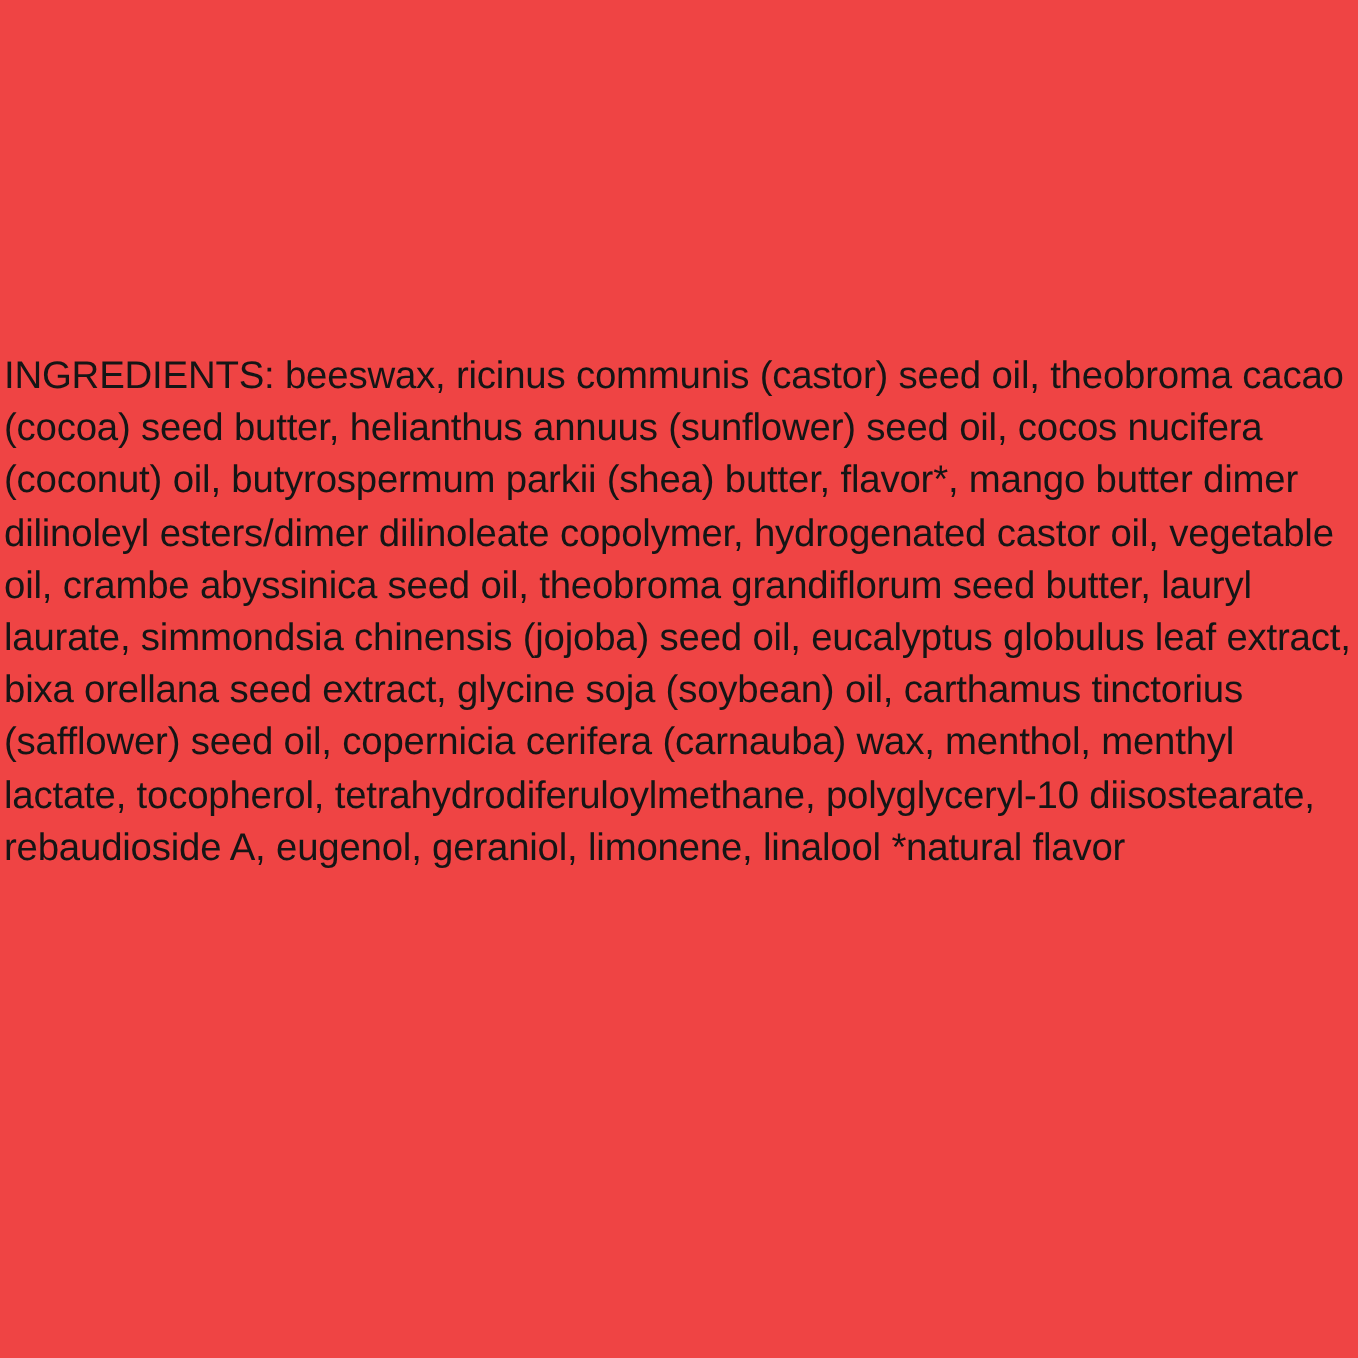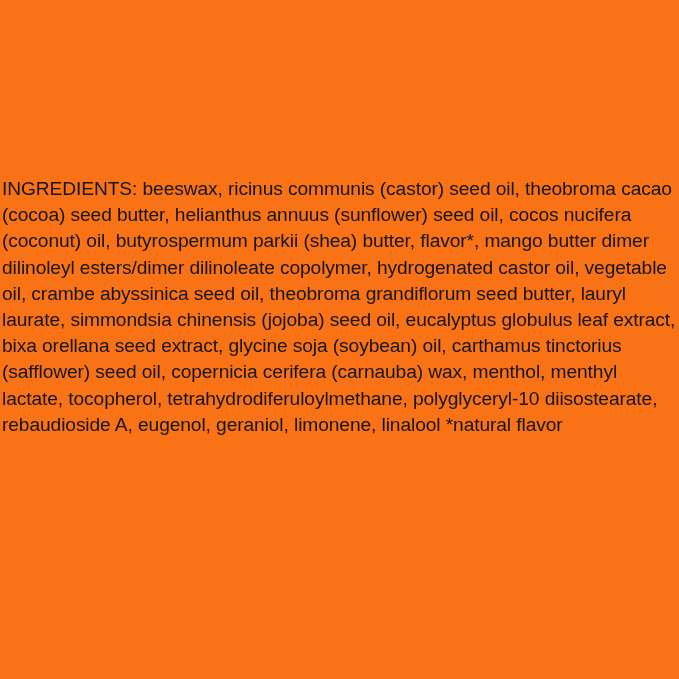--- a/index.html
+++ b/index.html
@@ -10,21 +10,21 @@
     width: 679px;
     height: 679px;
     background: #ffffff;
     font-family: "Liberation Sans", sans-serif;
     overflow: hidden;
   }
   .page {
     position: relative;
     width: 679px;
     height: 679px;
-    background: #f97316;
+    background: #ef4444;
     box-sizing: border-box;
   }
   .ingredients-block {
     position: absolute;
     left: 2px;
     top: 176px;
     width: 676px;
     color: #151515;
     font-size: 19.2px;
     line-height: 26.2px;

